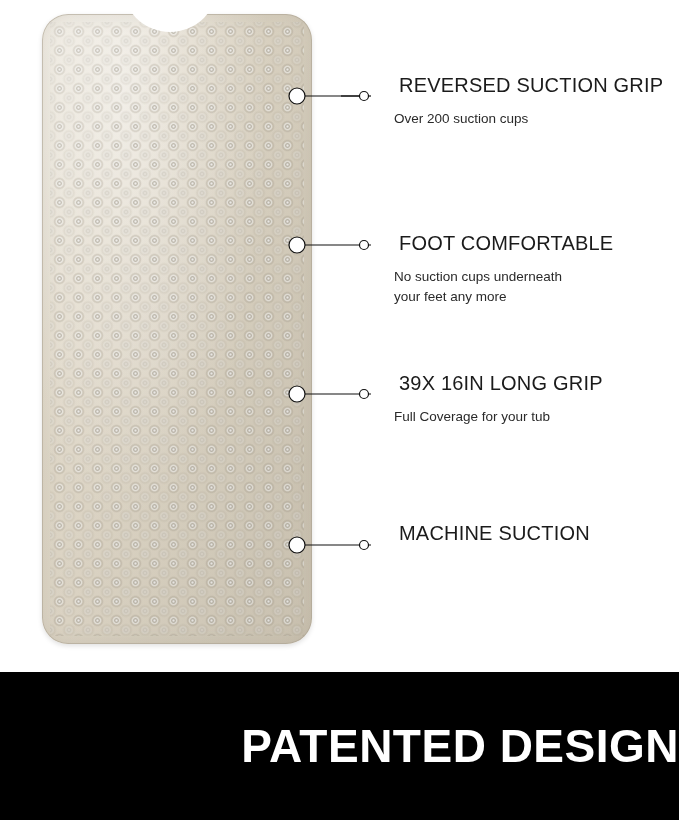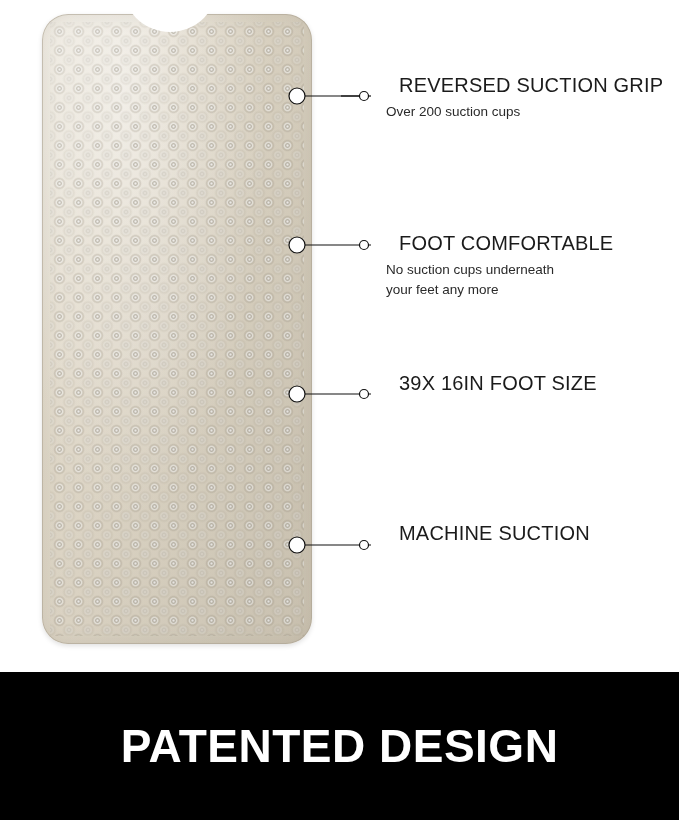--- a/index.html
+++ b/index.html
@@ -112,36 +112,36 @@
     letter-spacing: 0.2px;
     color: #1b1b1b;
     white-space: nowrap;
     margin: 0 0 5px 17px;
     font-weight: 400;
   }
   .callout-sub {
     font-size: 13.5px;
     line-height: 1.45;
     color: #2a2a2a;
-    margin: 4px;
+    margin: 12px;
     font-weight: 400;
     max-width: 230px;
   }
 
   
   .banner {
     position: absolute;
     left: 0;
     top: 672px;
     width: 679px;
     height: 148px;
     background: #000000;
     display: flex;
     align-items: center;
-    justify-content: center;
+    justify-content: flex-end;
   }
   .banner-text {
     color: #ffffff;
     font-size: 46px;
     font-weight: bold;
     letter-spacing: 0.5px;
     white-space: nowrap;
   }
 </style>
 </head>
@@ -187,21 +187,22 @@
     <p class="callout-title">REVERSED SUCTION GRIP</p>
     <p class="callout-sub">Over 200 suction cups</p>
   </div>
 
   <div class="callout-text" style="top:232px">
     <p class="callout-title">FOOT COMFORTABLE</p>
     <p class="callout-sub">No suction cups underneath<br>your feet any more</p>
   </div>
 
   <div class="callout-text" style="top:372px">
-    <p class="callout-title">39X 16IN FOOT SIZE</p>
+    <p class="callout-title">39X 16IN LONG GRIP</p>
+    <p class="callout-sub">Full Coverage for your tub</p>
   </div>
 
   <div class="callout-text" style="top:522px">
     <p class="callout-title">MACHINE SUCTION</p>
   </div>
 
   <div class="banner">
     <div class="banner-text">PATENTED DESIGN</div>
   </div>
 

